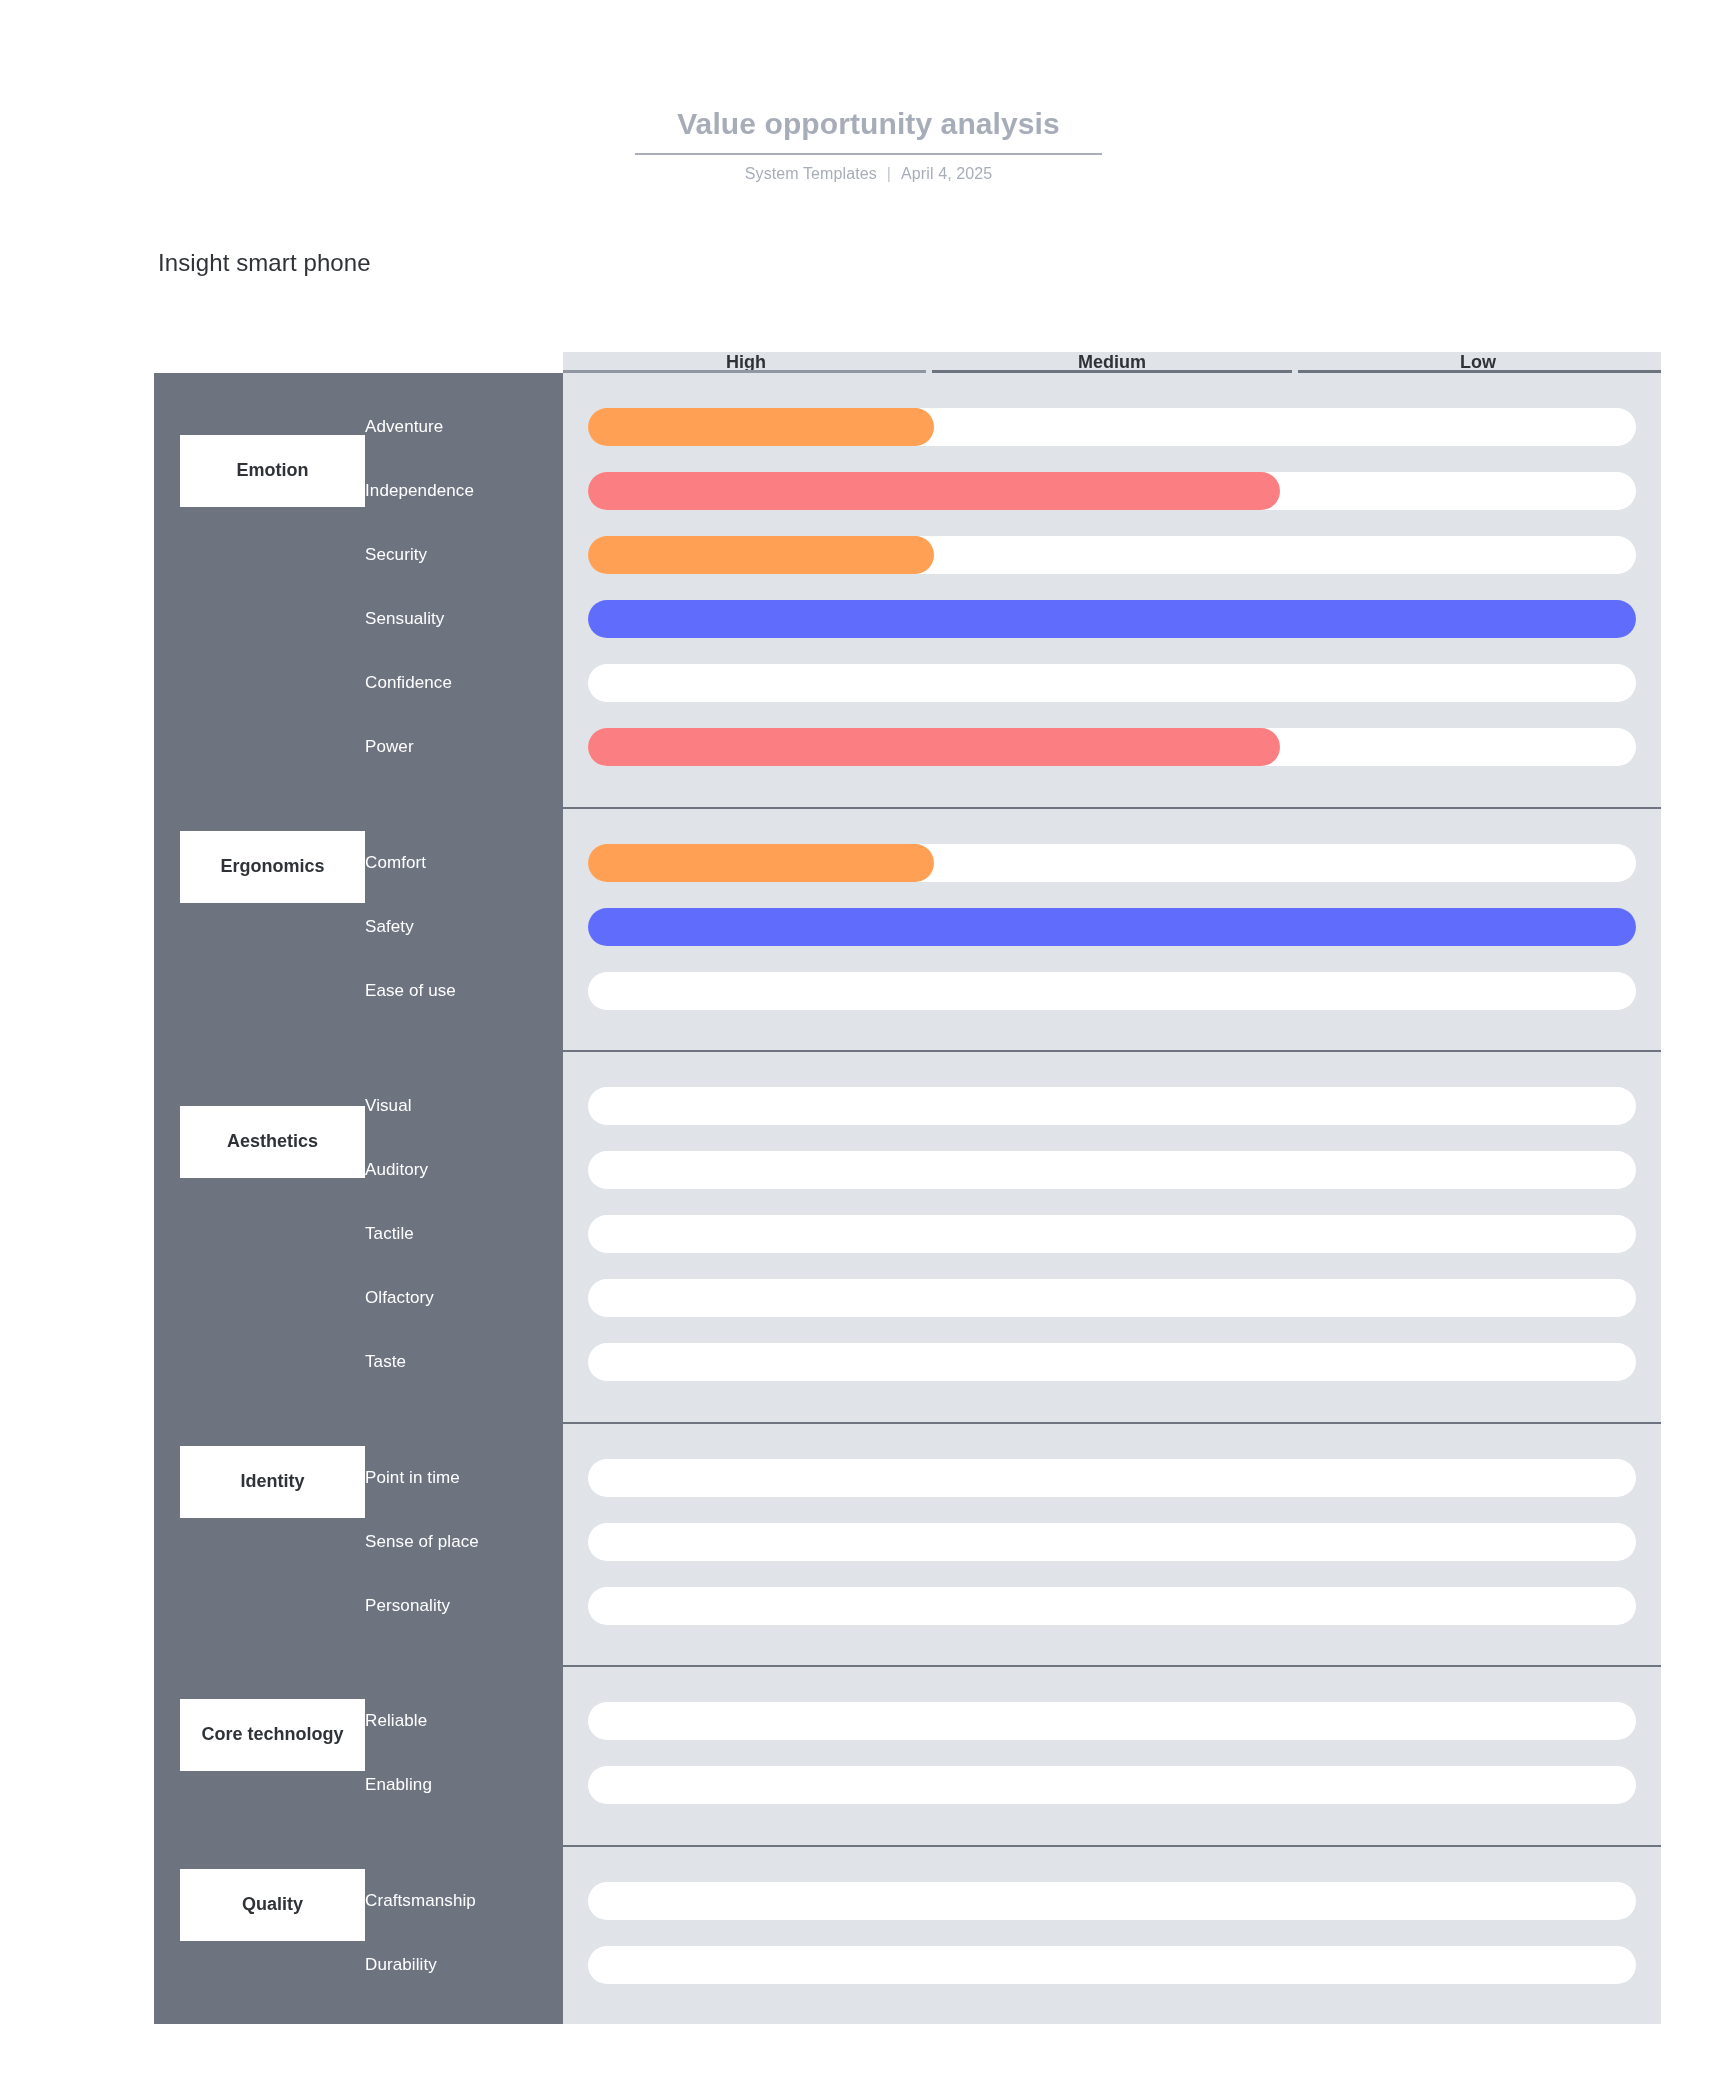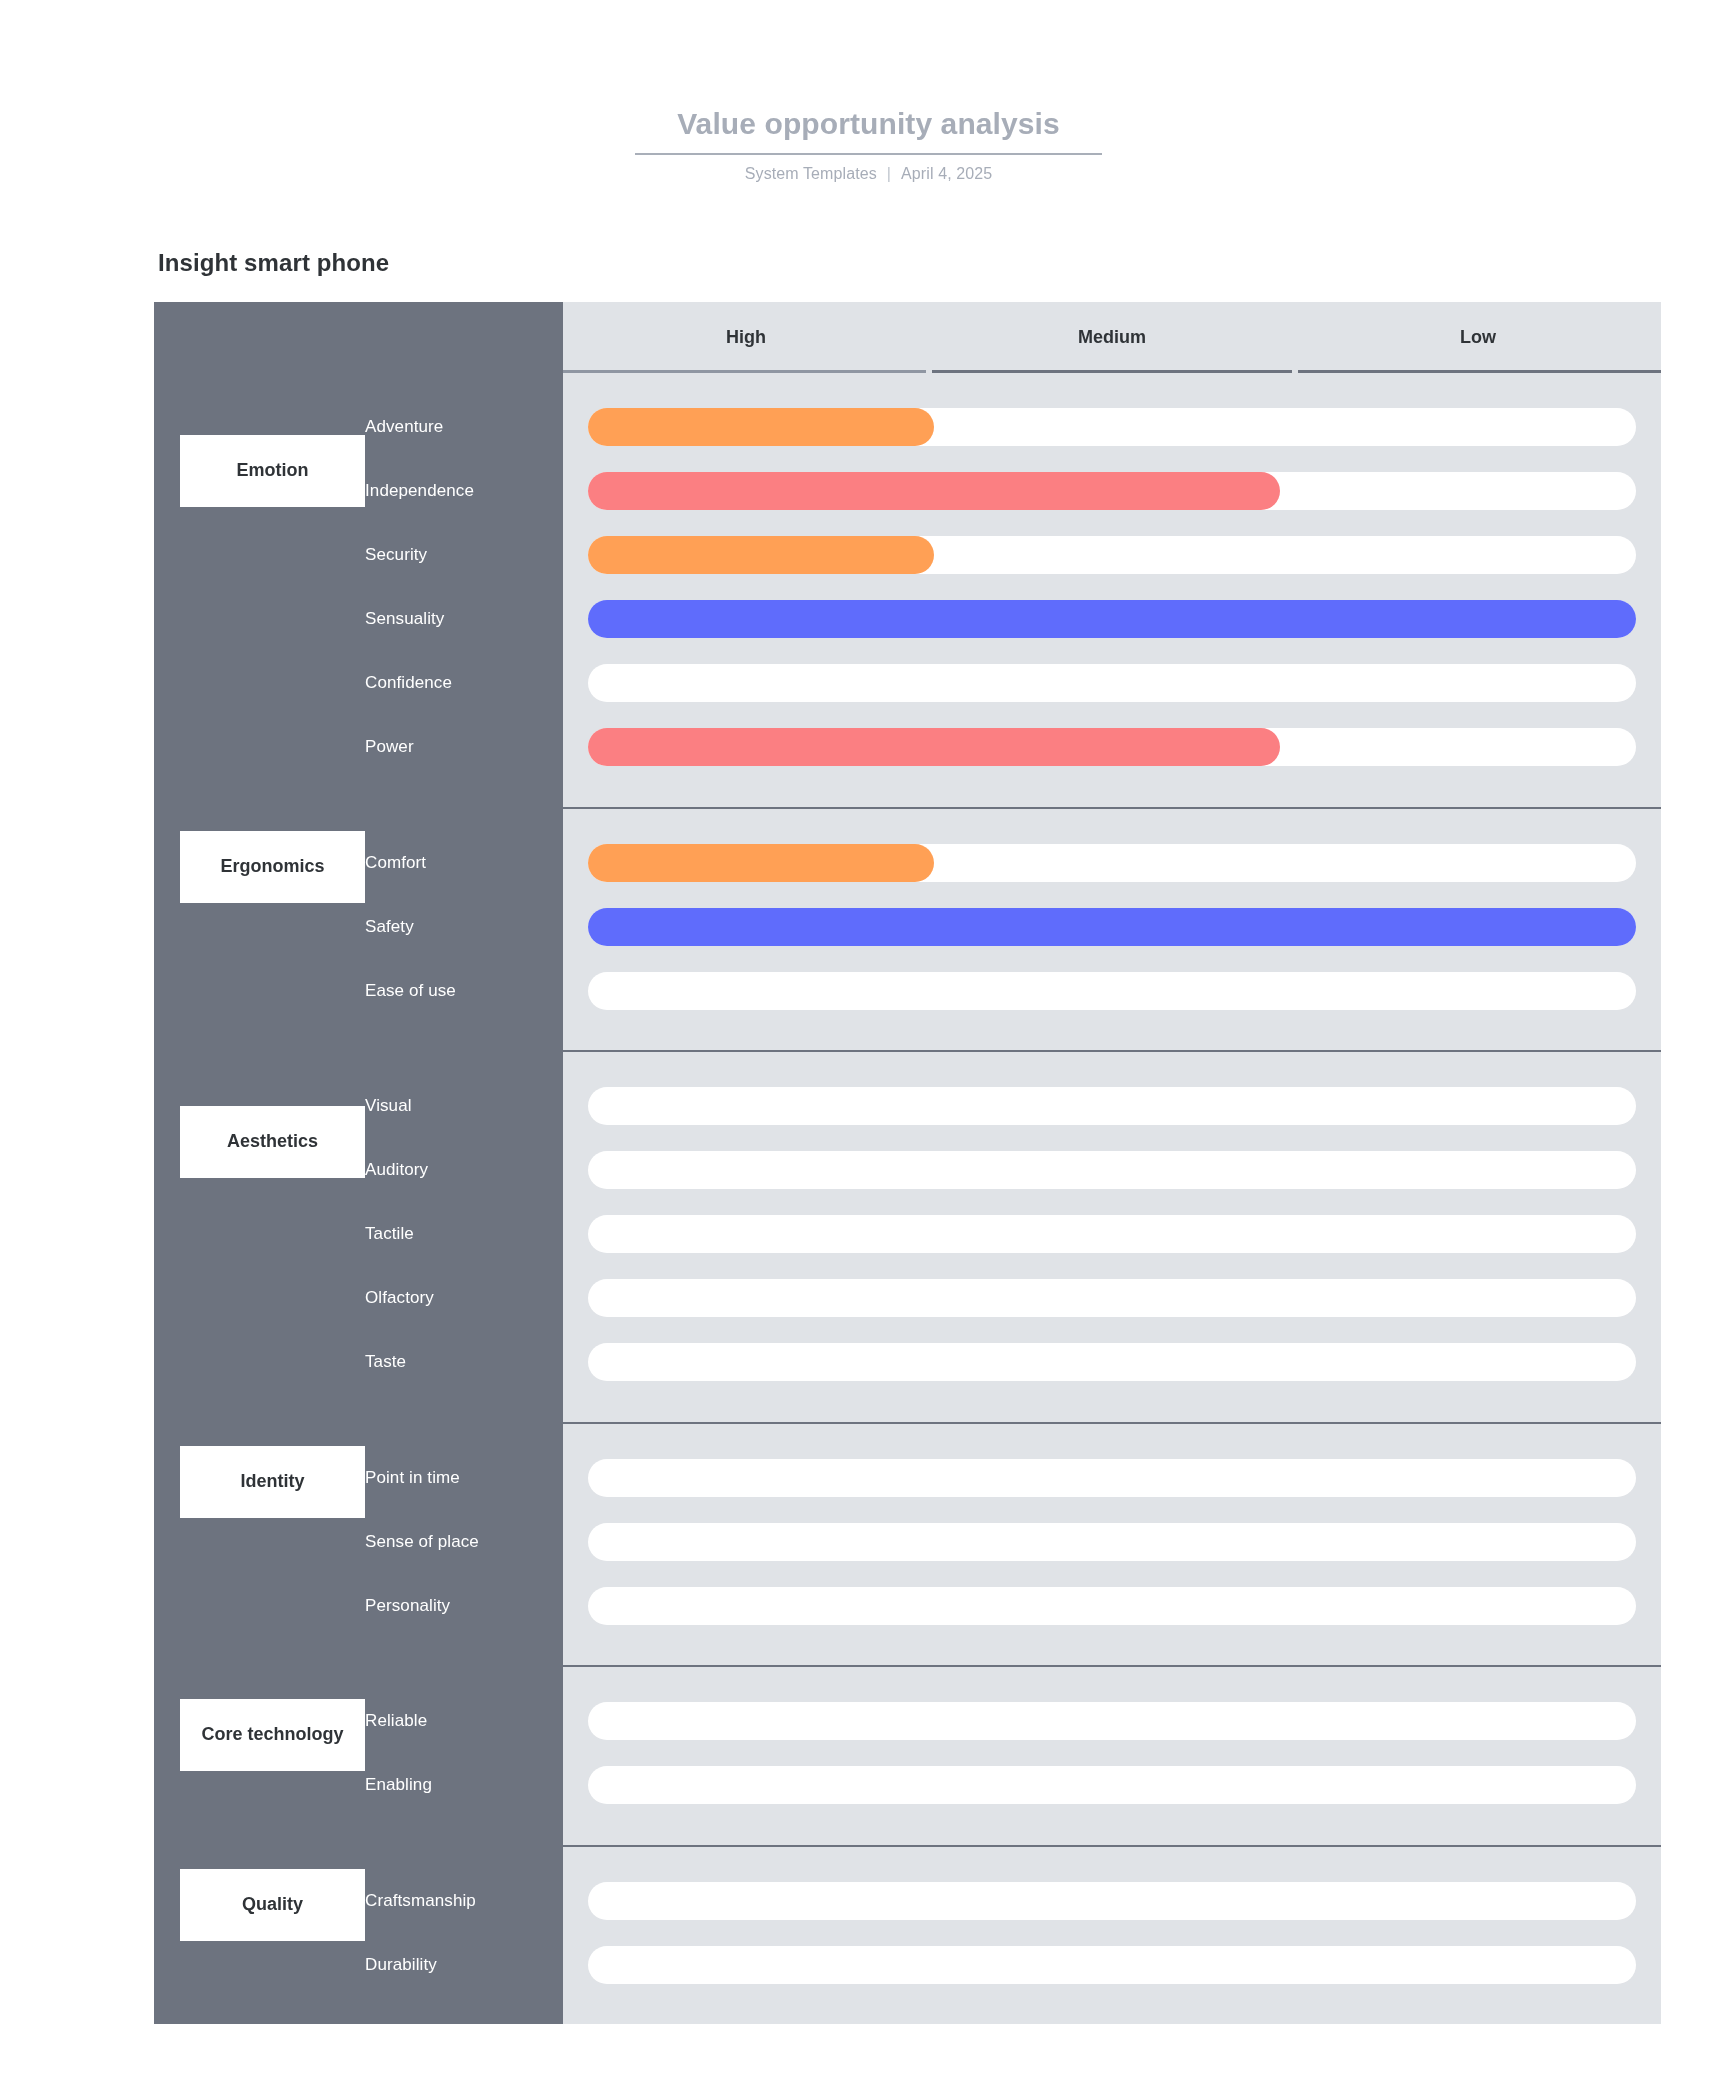--- a/index.html
+++ b/index.html
@@ -38,37 +38,38 @@
     margin: 0 10px;
     color: #bfc4cd;
   }
 
   
   .project-title {
     position: absolute;
     left: 158px;
     top: 249px;
     font-size: 24px;
-    font-weight: bold;
+    font-weight: normal;
     color: #2f3337;
     letter-spacing: 0.1px;
   }
 
   
   .voa-table {
     position: absolute;
     left: 154px;
     top: 302px;
     width: 1507px;
   }
 
   
   .col-head-row {
     display: flex;
     height: 71px;
+    align-items: flex-end;
   }
   .col-head-corner {
     width: 409px;
     background: #6d737f;
     flex: 0 0 409px;
   }
   .col-head-scale {
     flex: 1 1 auto;
     background: #e0e3e7;
     display: flex;

